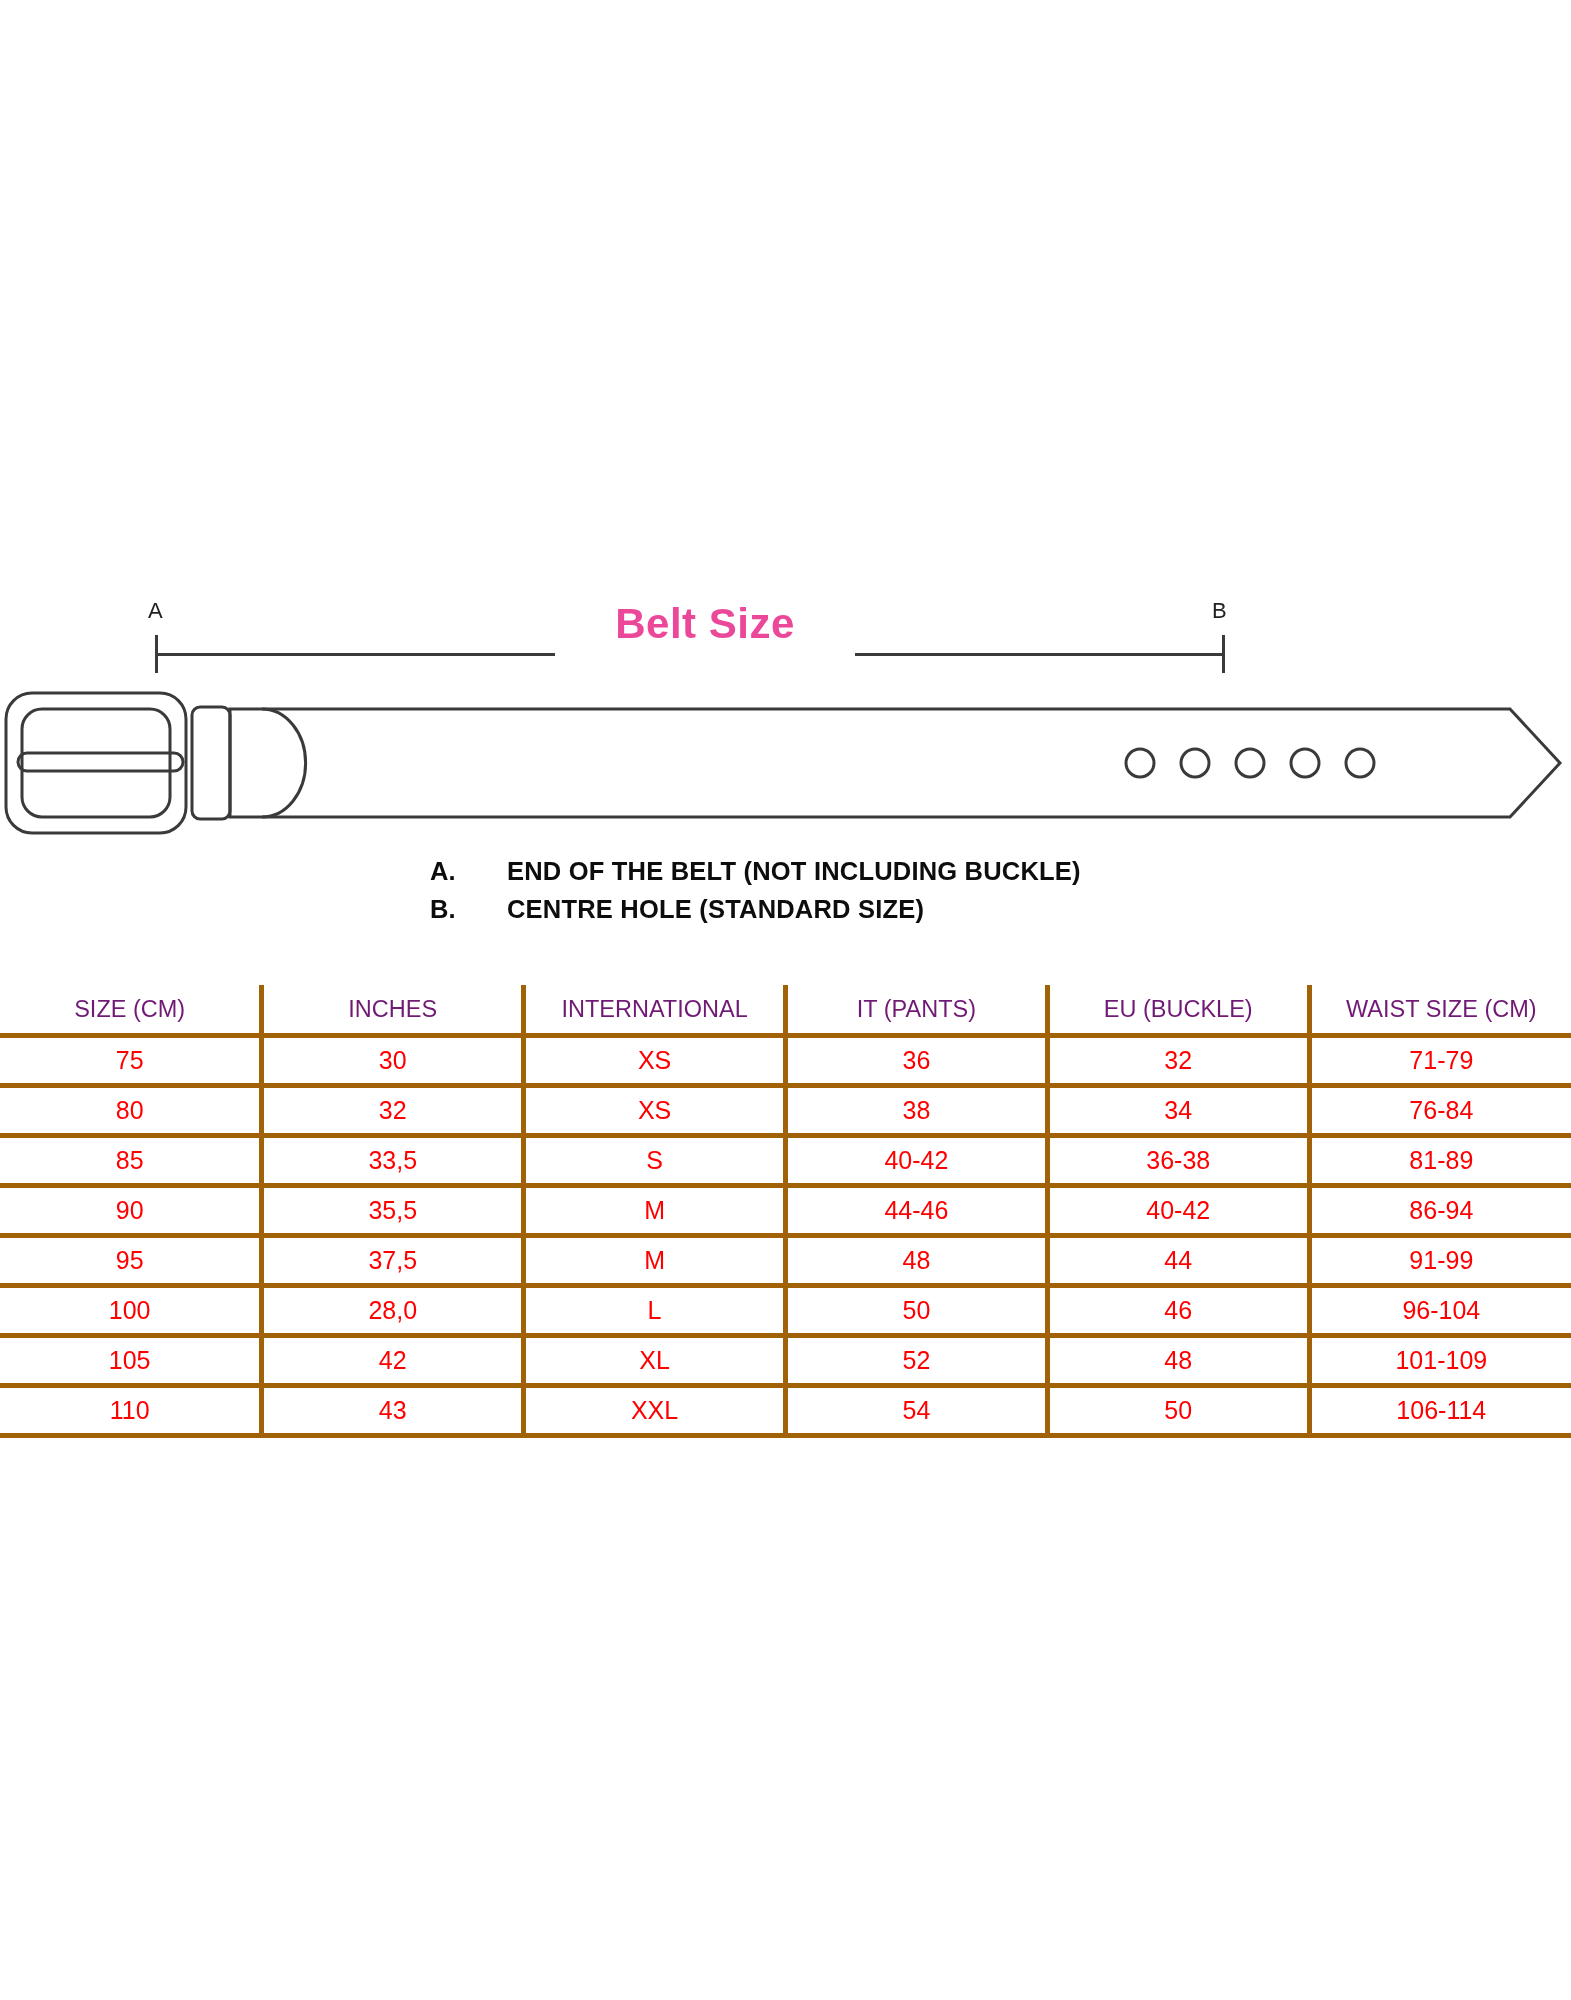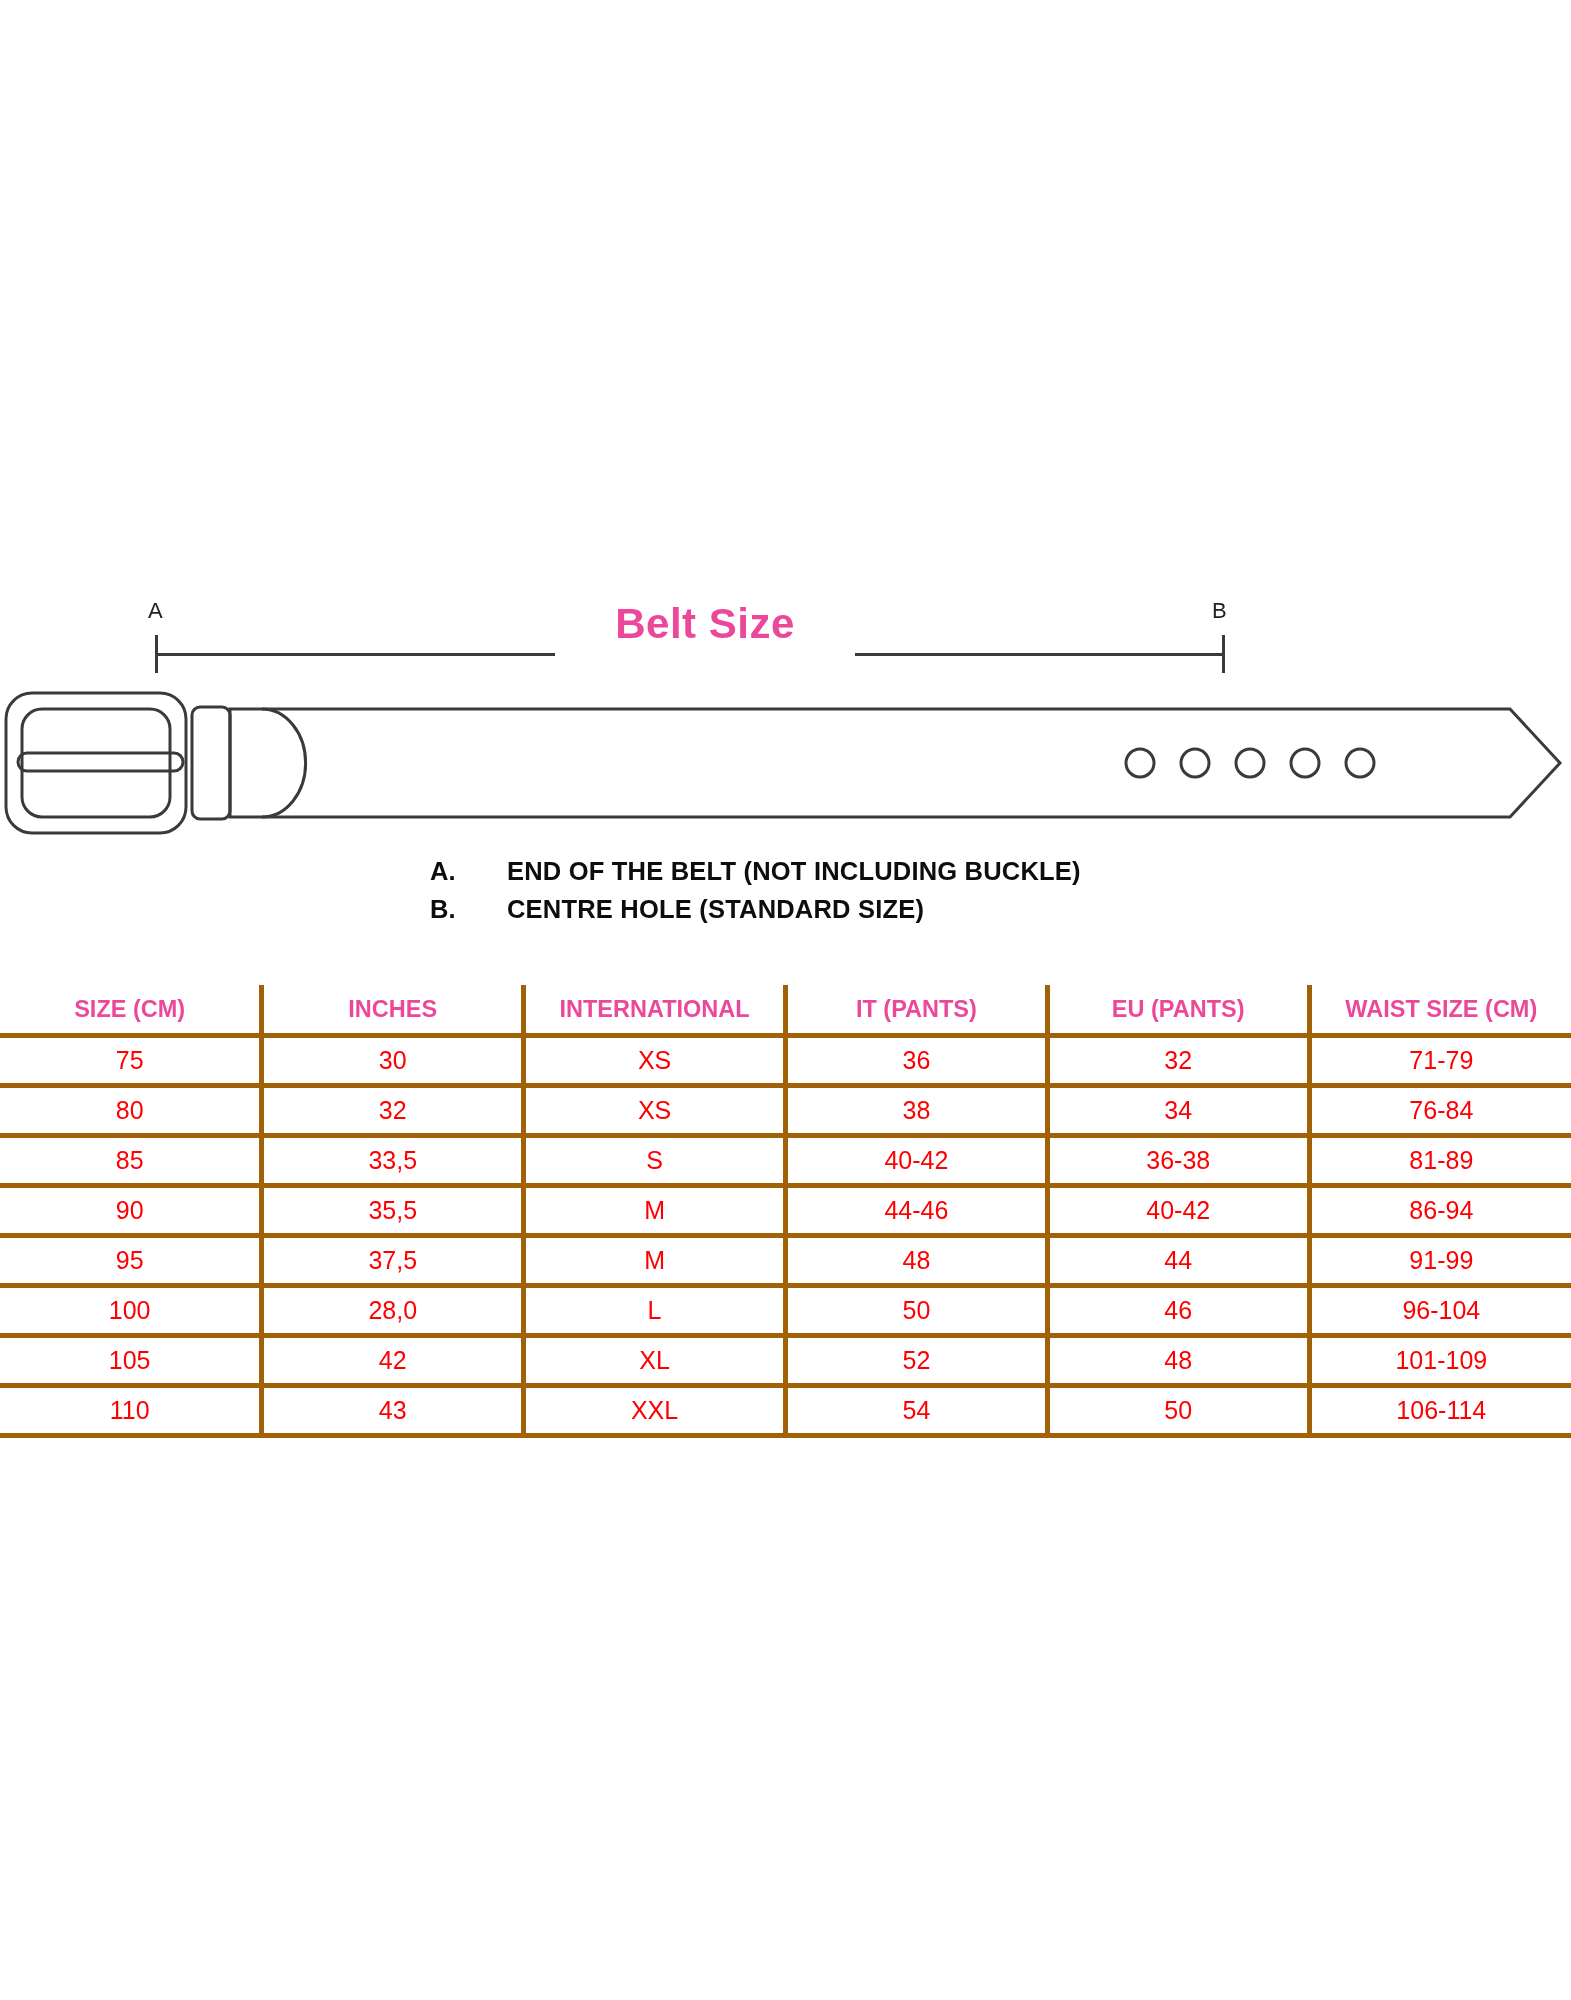--- a/index.html
+++ b/index.html
@@ -133,22 +133,22 @@
   table.size-table th,
   table.size-table td {
     border: 5px solid #a16207;
     height: 45px;
     text-align: center;
     vertical-align: middle;
     font-size: 24px;
     padding: 0;
   }
   table.size-table th {
-    font-weight: bold;
-    color: #ec4899;
+    font-weight: normal;
+    color: #701a75;
     height: 48px;
     font-size: 23.5px;
   }
   table.size-table td {
     color: #ff0000;
     font-size: 25px;
   }
   
   table.size-table th:first-child,
   table.size-table td:first-child {
@@ -214,21 +214,21 @@
   </div>
 
   <div class="table-wrap">
     <table class="size-table">
       <thead>
         <tr>
           <th>SIZE (CM)</th>
           <th>INCHES</th>
           <th>INTERNATIONAL</th>
           <th>IT (PANTS)</th>
-          <th>EU (PANTS)</th>
+          <th>EU (BUCKLE)</th>
           <th>WAIST SIZE (CM)</th>
         </tr>
       </thead>
       <tbody>
         <tr>
           <td>75</td>
           <td>30</td>
           <td>XS</td>
           <td>36</td>
           <td>32</td>

